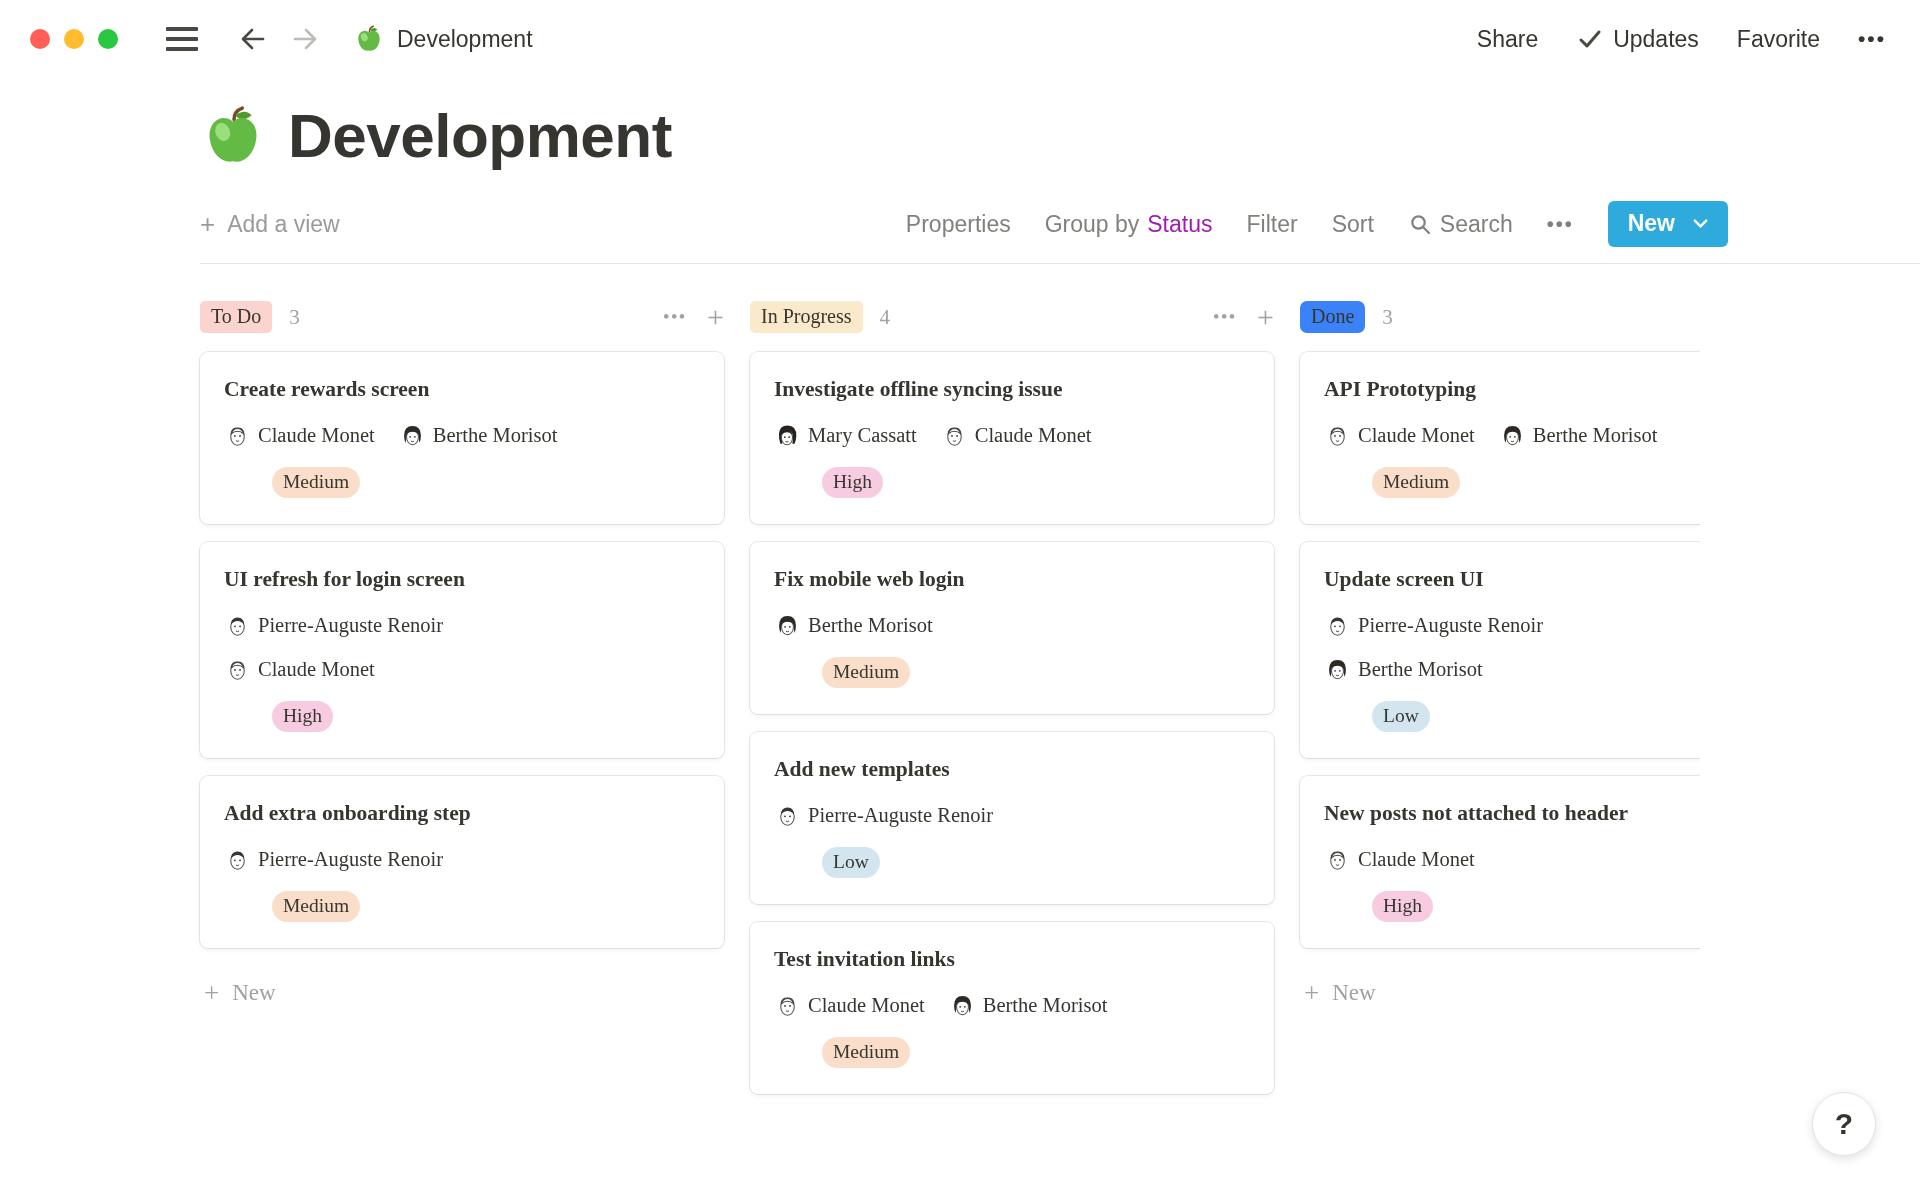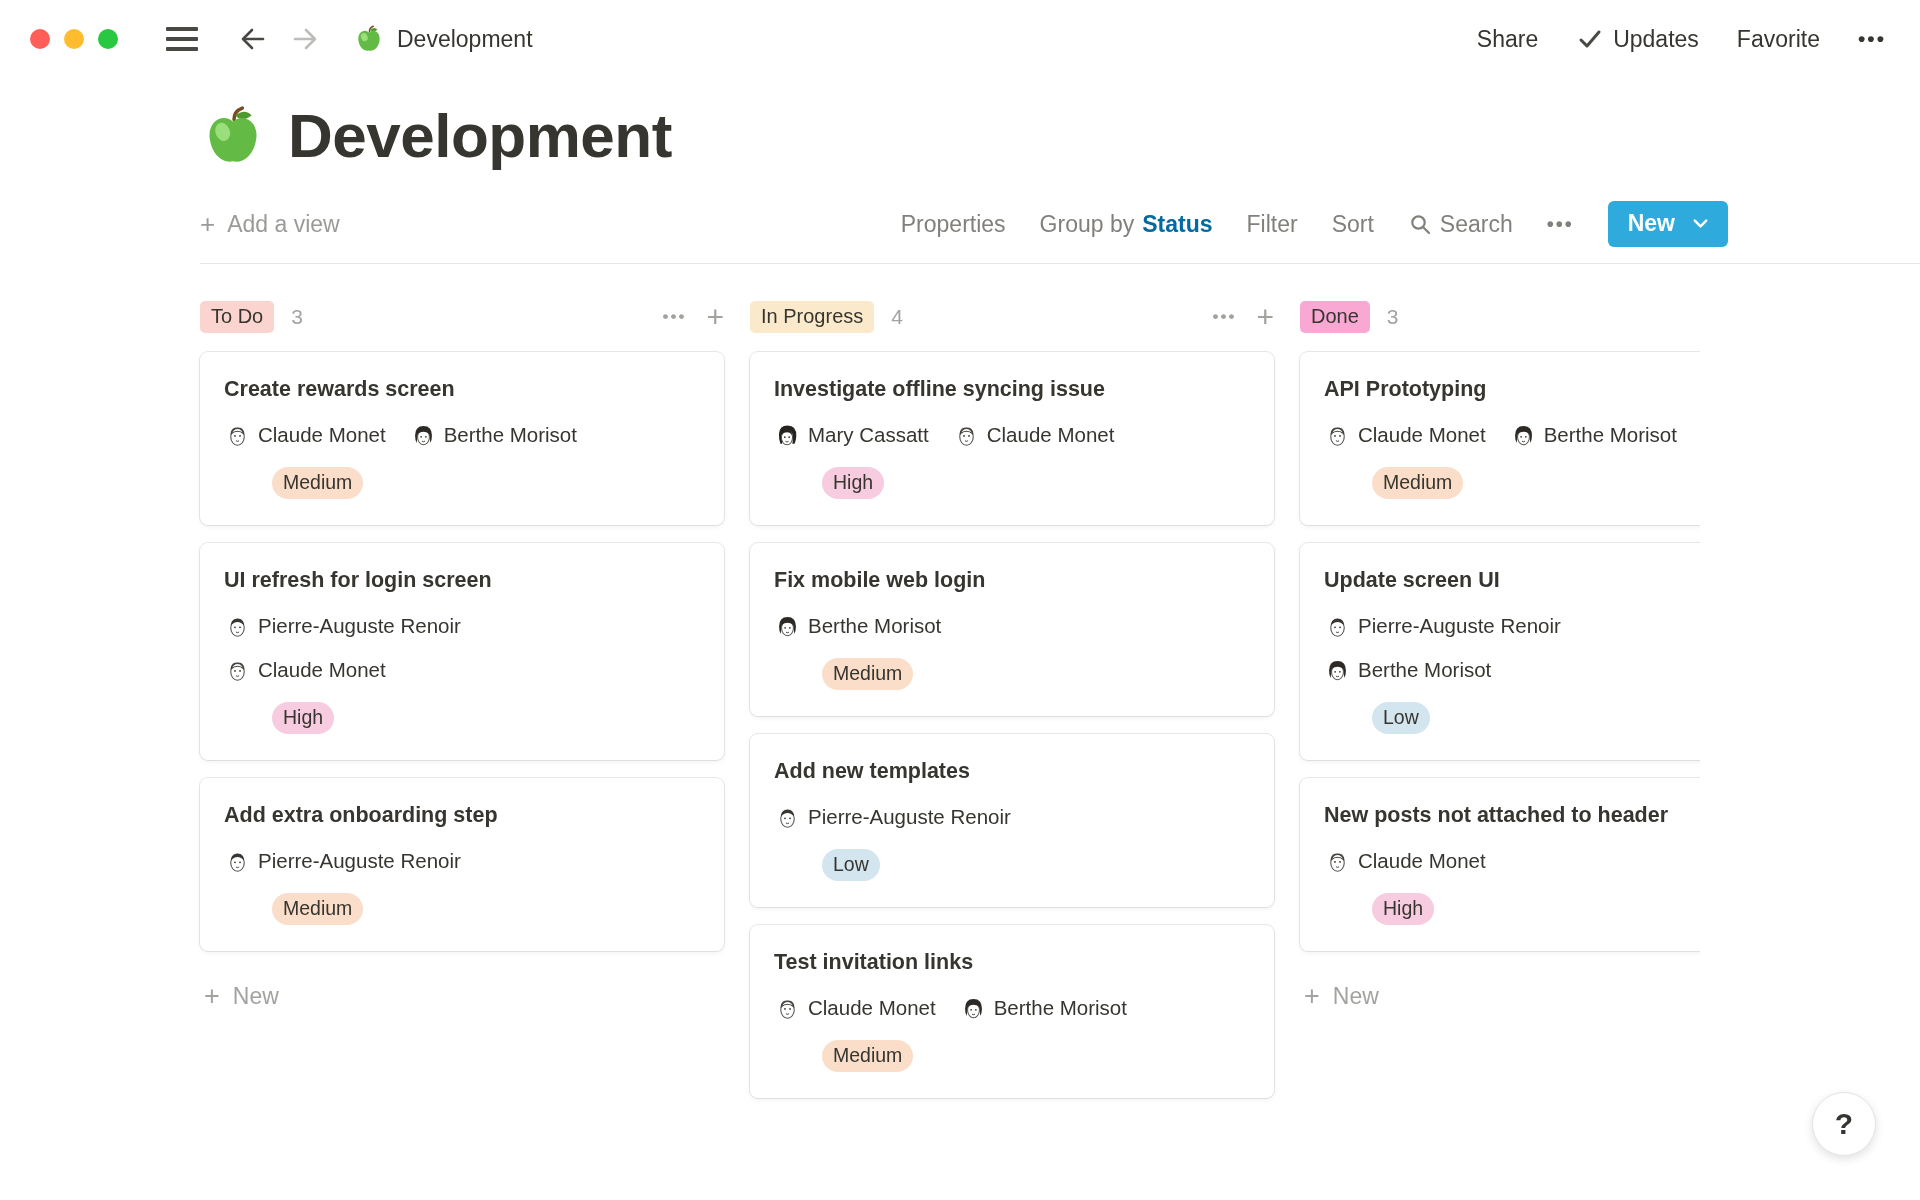--- a/index.html
+++ b/index.html
@@ -26,28 +26,28 @@
   .apple-lg { width:66px; height:66px; }
   .page-title { font-size:62px; font-weight:700; letter-spacing:-0.5px; }
 
   
   .view-toolbar { display:flex; align-items:center; margin:30px 0 0 200px; padding-bottom:16px;
     border-bottom:1px solid #E7E6E3; padding-right:192px; }
   .add-view { display:flex; align-items:center; gap:12px; color:#9B9A97; font-size:23px; cursor:pointer; }
   .add-view .plus-glyph { font-size:26px; font-weight:300; }
   .vt-right { margin-left:auto; display:flex; align-items:center; gap:34px; font-size:23px; color:#82807B; }
   .vt-item { cursor:pointer; display:flex; align-items:center; gap:8px; }
-  .vt-strong { color:#0369a1;font-weight:bold; }
+  .vt-strong { color:#a21caf; }
   .vt-dots { letter-spacing:2px; font-weight:700; font-size:20px; color:#82807B; cursor:pointer; }
   .new-btn { display:flex; align-items:center; gap:16px; background:#2EAADC; color:#fff; border:none;
     border-radius:6px; padding:9px 18px 10px 20px; font-size:23px; font-weight:700; cursor:pointer;
     font-family:"Liberation Sans", sans-serif; }
 
   
-  .board { display:flex; gap:26px; padding-left:200px; margin-top:34px; width:1700px; overflow:hidden; align-items:flex-start; }
+  .board { display:flex; gap:26px; padding-left:200px; margin-top:34px; width:1700px; overflow:hidden; align-items:flex-start;font-family:Liberation Serif, serif; }
   .column { width:524px; flex:none; }
   .col-header { display:flex; align-items:center; height:38px; margin-bottom:16px; }
   .status-pill { font-size:20px; padding:4px 11px 5px; border-radius:5px; cursor:pointer; }
   .col-count { color:#A3A29E; font-size:21px; margin-left:17px; }
   .col-actions { margin-left:auto; display:flex; align-items:center; gap:20px; color:#A3A29E; }
   .col-dots { font-size:17px; letter-spacing:2px; font-weight:700; cursor:pointer; }
   .col-plus { font-size:30px; font-weight:300; line-height:1; cursor:pointer; }
 
   .card { background:#fff; border-radius:8px; padding:24px 24px 26px;
     box-shadow:0 0 0 1px rgba(15,15,15,0.09), 0 2px 5px rgba(15,15,15,0.06); margin-bottom:18px; cursor:pointer; }
@@ -337,21 +337,21 @@
                 <path d="M14.6 23 q1.4 1.1 2.8 0" stroke="#3B3834" stroke-width="1.1" fill="none" stroke-linecap="round"></path>
               </svg></span>
             <span class="aname">Berthe Morisot</span>
           </span>
         </div>
         <div class="prio-row"><span class="prio-pill" style="background: rgb(250, 222, 201);">Medium</span></div>
       </div>
     </div>
     <div class="column">
       <div class="col-header">
-        <span class="status-pill" style="background: #f9a8d4;">Done</span>
+        <span class="status-pill" style="background: #3b82f6; border-radius: 7px;">Done</span>
         <span class="col-count">3</span>
         <span class="col-actions">
           <span class="col-dots">•••</span>
           <span class="col-plus">+</span>
         </span>
       </div>
       <div class="card">
         <div class="card-title">API Prototyping</div>
         <div class="assignees inline">
           <span class="assignee">

